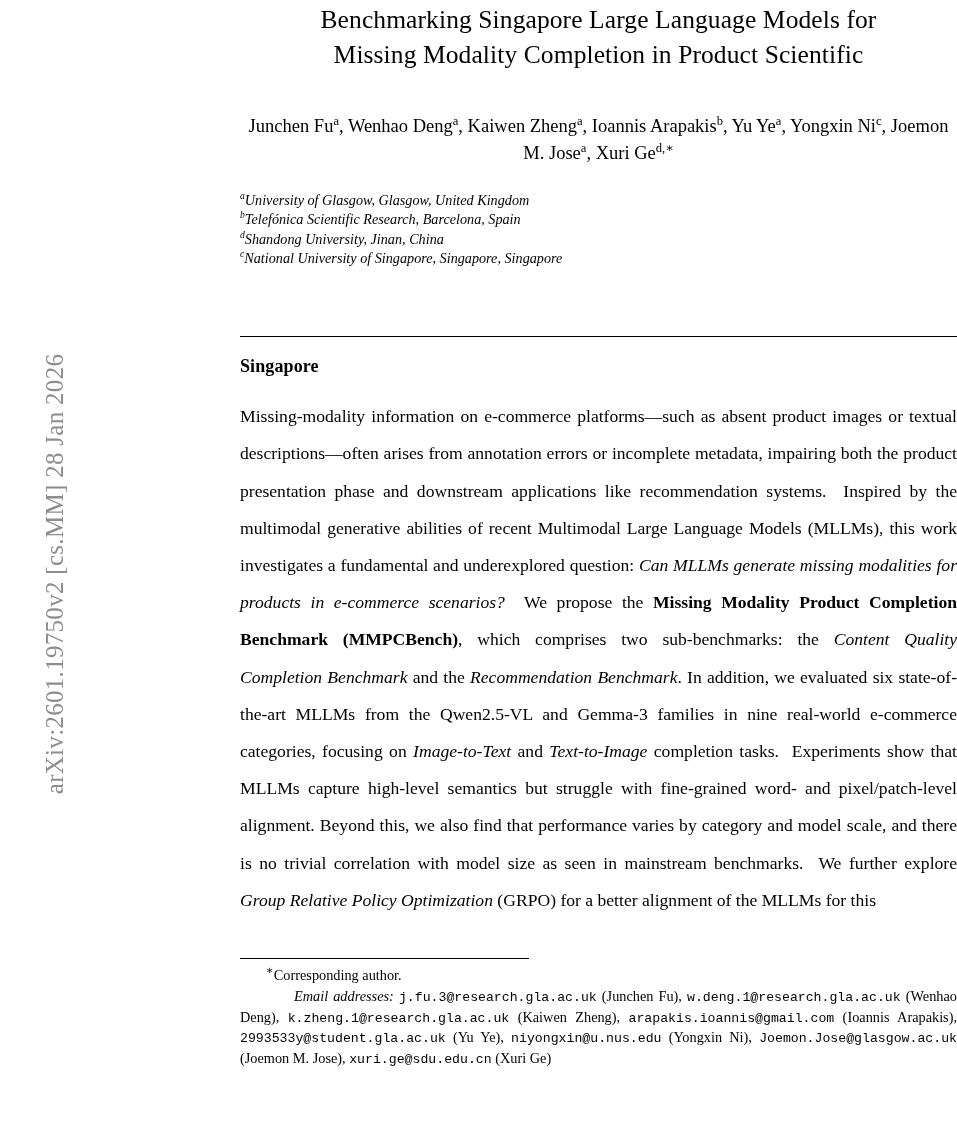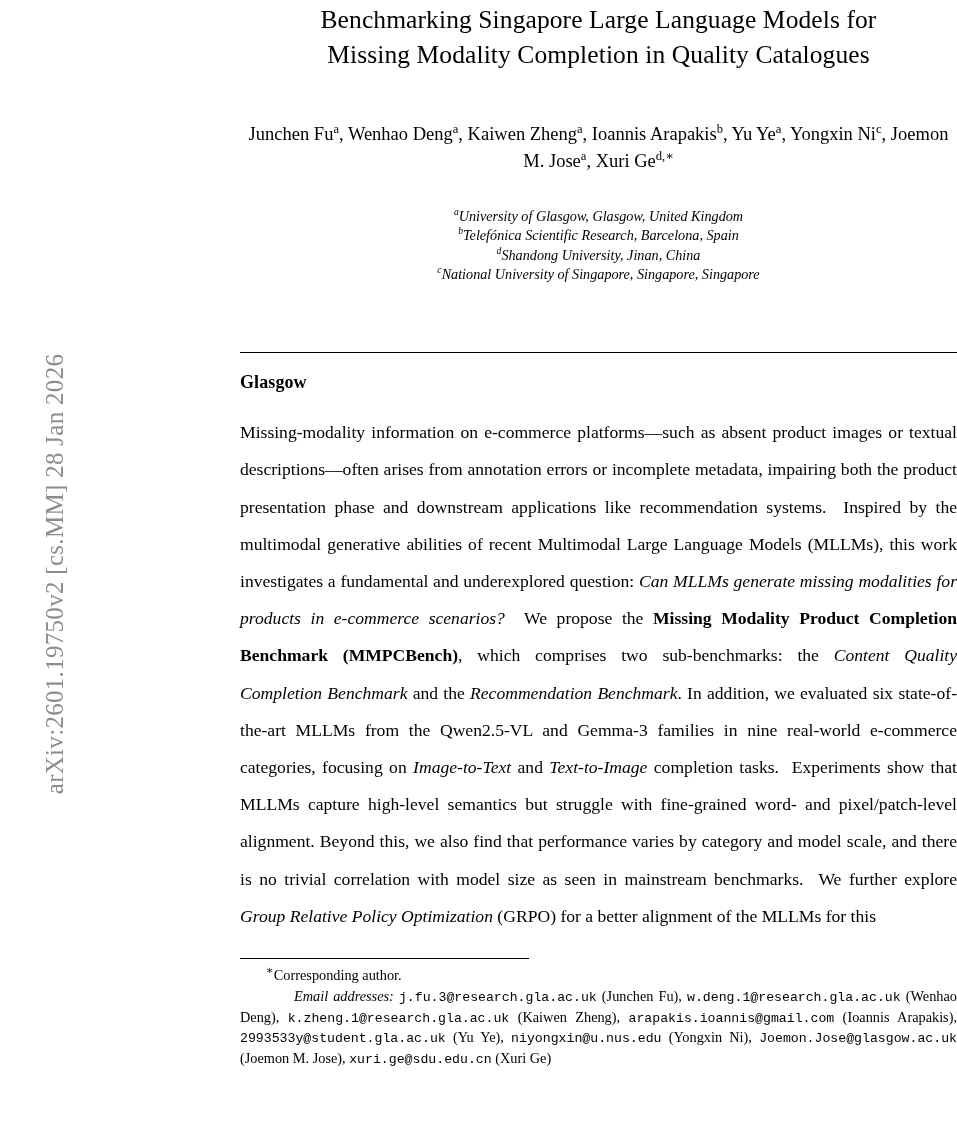--- a/index.html
+++ b/index.html
@@ -53,36 +53,36 @@
     line-height: 35px;
     text-align: center;
     margin: 0;
     padding-top: 2px;
     font-weight: normal;
     letter-spacing: 0.1px;
   }
   #paper-title .title-line { display: block; }
 
   #author-list {
-    margin: 8px;
+    margin: 0;
     padding-top: 41px;
     font-size: 18.5px;
     line-height: 27px;
     text-align: center;
   }
   #author-list sup, #affiliations sup {
     font-size: 0.68em;
     vertical-align: super;
     line-height: 0;
   }
 
   #affiliations {
     margin: 0;
     padding-top: 24px;
-    text-align: center;
+    text-align: left;
     font-style: italic;
     font-size: 14.2px;
     line-height: 19.3px;
   }
   #affiliations .affil-line { display: block; }
 
   #abstract-rule {
     margin: 0;
     border: none;
     border-top: 1.4px solid #000;
@@ -154,38 +154,38 @@
 <body>
 
 <div id="arxiv-stamp">
   <div class="stamp-text">arXiv:2601.19750v2  [cs.MM]  28 Jan 2026</div>
 </div>
 
 <div id="content">
 
   <h1 id="paper-title">
     <span class="title-line">Benchmarking Singapore Large Language Models for</span>
-    <span class="title-line">Missing Modality Completion in Quality Catalogues</span>
+    <span class="title-line">Missing Modality Completion in Product Scientific</span>
   </h1>
 
   <p id="author-list">
     <span>Junchen Fu<sup>a</sup>, Wenhao Deng<sup>a</sup>, Kaiwen Zheng<sup>a</sup>, Ioannis Arapakis<sup>b</sup>, Yu Ye<sup>a</sup>, Yongxin</span>
     <span>Ni<sup>c</sup>, Joemon M. Jose<sup>a</sup>, Xuri Ge<sup>d,∗</sup></span>
   </p>
 
   <div id="affiliations">
     <span class="affil-line"><sup>a</sup>University of Glasgow, Glasgow, United Kingdom</span>
     <span class="affil-line"><sup>b</sup>Telefónica Scientific Research, Barcelona, Spain</span>
     <span class="affil-line"><sup>d</sup>Shandong University, Jinan, China</span>
     <span class="affil-line"><sup>c</sup>National University of Singapore, Singapore, Singapore</span>
   </div>
 
   <hr id="abstract-rule">
 
-  <h2 id="abstract-heading">Glasgow</h2>
+  <h2 id="abstract-heading">Singapore</h2>
 
   <p id="abstract-body">Missing-modality information on e-commerce platforms—such as absent product images or textual descriptions—often arises from annotation errors or incomplete metadata, impairing both the product presentation phase and downstream applications like recommendation systems. &nbsp;Inspired by the multimodal generative abilities of recent Multimodal Large Language Models (MLLMs), this work investigates a fundamental and underexplored question: <span class="it">Can MLLMs generate missing modalities for products in e-commerce scenarios?</span> &nbsp;We propose the <span class="bd">Missing Modality Product Completion Benchmark (MMPCBench)</span>, which comprises two sub-benchmarks: the <span class="it">Content Quality Completion Benchmark</span> and the <span class="it">Recommendation Benchmark</span>. In addition, we evaluated six state-of-the-art MLLMs from the Qwen2.5-VL and Gemma-3 families in nine real-world e-commerce categories, focusing on <span class="it">Image-to-Text</span> and <span class="it">Text-to-Image</span> completion tasks. &nbsp;Experiments show that MLLMs capture high-level semantics but struggle with fine-grained word- and pixel/patch-level alignment. Beyond this, we also find that performance varies by category and model scale, and there is no trivial correlation with model size as seen in mainstream benchmarks. &nbsp;We further explore <span class="it">Group Relative Policy Optimization</span> (GRPO) for a better alignment of the MLLMs for this</p>
 
 </div>
 
 <div id="footnote">
   <hr id="footnote-rule">
   <p id="footnote-corresponding"><sup>∗</sup>Corresponding author.</p>
   <p id="footnote-emails"><span class="lbl">Email addresses:</span> <span class="mono">j.fu.3@research.gla.ac.uk</span> (Junchen Fu), <span class="mono">w.deng.1@research.gla.ac.uk</span> (Wenhao Deng), <span class="mono">k.zheng.1@research.gla.ac.uk</span> (Kaiwen Zheng), <span class="mono">arapakis.ioannis@gmail.com</span> (Ioannis Arapakis), <span class="mono">2993533y@student.gla.ac.uk</span> (Yu Ye), <span class="mono">niyongxin@u.nus.edu</span> (Yongxin Ni), <span class="mono">Joemon.Jose@glasgow.ac.uk</span> (Joemon M. Jose), <span class="mono">xuri.ge@sdu.edu.cn</span> (Xuri Ge)</p>
 </div>

